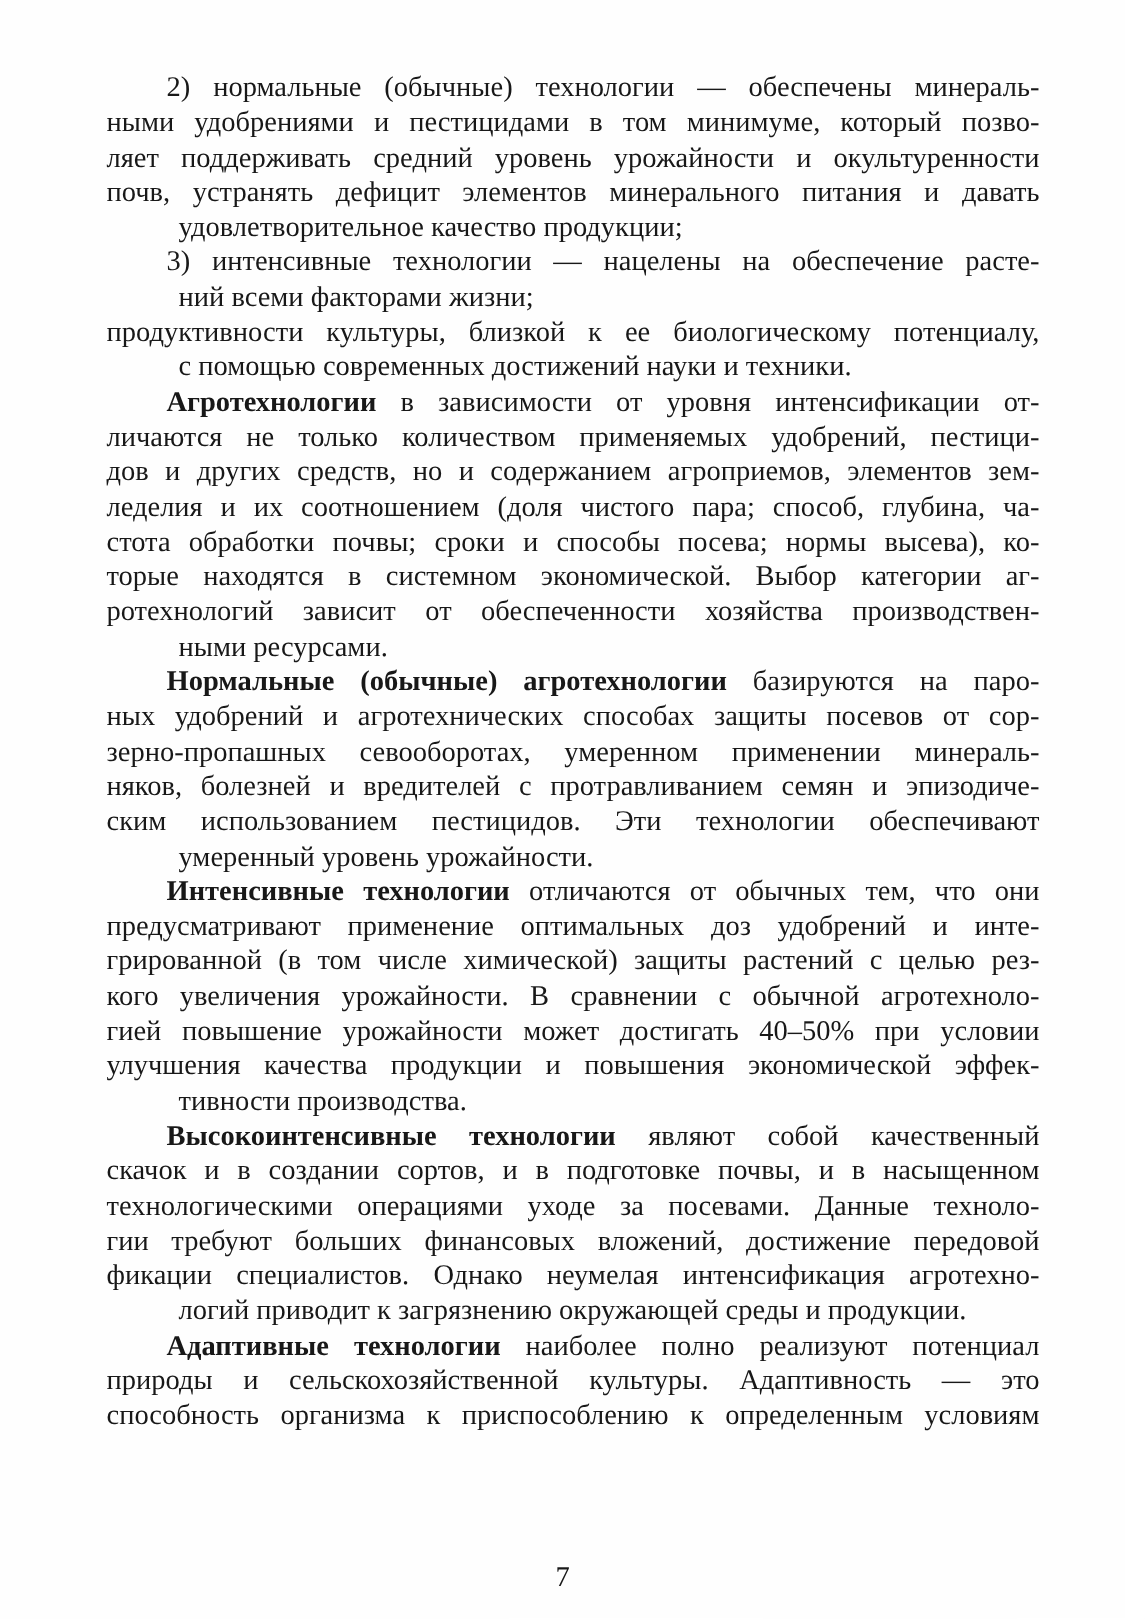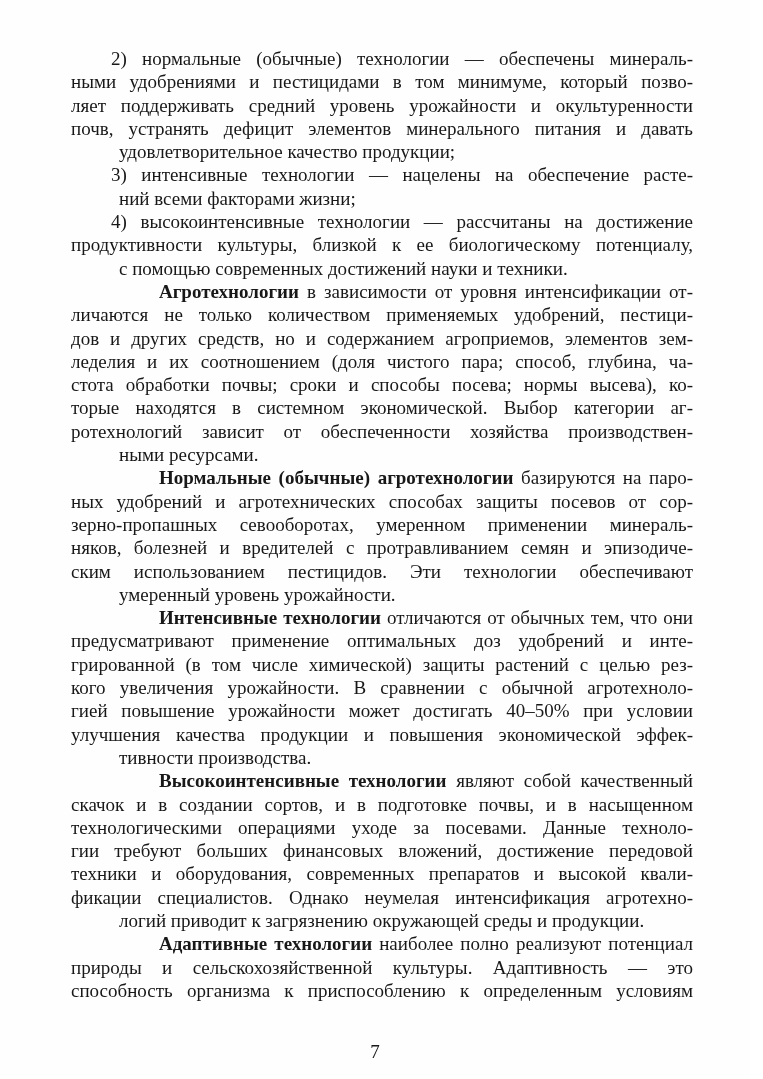--- a/index.html
+++ b/index.html
@@ -37,21 +37,20 @@
   .line.indent {
     padding-left: 40px;
   }
   .line.last {
     text-align-last: left;
     margin-left: 48px;
     -moz-text-align-last: left;
   }
   .b {
     font-weight: bold;
-    margin-left: 48px;
   }
   .page-number {
     position: absolute;
     left: 0;
     right: 0;
     top: 1041px;
     text-align: center;
     font-size: 19px;
     color: #181818;
   }
@@ -66,21 +65,20 @@
         <div class="line"><span>ными удобрениями и пестицидами в том минимуме, который позво-</span></div>
         <div class="line"><span>ляет поддерживать средний уровень урожайности и окультуренности</span></div>
         <div class="line"><span>почв, устранять дефицит элементов минерального питания и давать</span></div>
         <div class="line last"><span>удовлетворительное качество продукции;</span></div>
       </div>
       <div class="paragraph">
         <div class="line indent"><span>3) интенсивные технологии — нацелены на обеспечение расте-</span></div>
         <div class="line last"><span>ний всеми факторами жизни;</span></div>
       </div>
       <div class="paragraph">
-        <div class="line indent"><span>4) высокоинтенсивные технологии — рассчитаны на достижение</span></div>
         <div class="line"><span>продуктивности культуры, близкой к ее биологическому потенциалу,</span></div>
         <div class="line last"><span>с помощью современных достижений науки и техники.</span></div>
       </div>
       <div class="paragraph">
         <div class="line indent"><span class="b">Агротехнологии</span><span> в зависимости от уровня интенсификации от-</span></div>
         <div class="line"><span>личаются не только количеством применяемых удобрений, пестици-</span></div>
         <div class="line"><span>дов и других средств, но и содержанием агроприемов, элементов зем-</span></div>
         <div class="line"><span>леделия и их соотношением (доля чистого пара; способ, глубина, ча-</span></div>
         <div class="line"><span>стота обработки почвы; сроки и способы посева; нормы высева), ко-</span></div>
         <div class="line"><span>торые находятся в системном экономической. Выбор категории аг-</span></div>
@@ -102,21 +100,20 @@
         <div class="line"><span>кого увеличения урожайности. В сравнении с обычной агротехноло-</span></div>
         <div class="line"><span>гией повышение урожайности может достигать 40–50% при условии</span></div>
         <div class="line"><span>улучшения качества продукции и повышения экономической эффек-</span></div>
         <div class="line last"><span>тивности производства.</span></div>
       </div>
       <div class="paragraph">
         <div class="line indent"><span class="b">Высокоинтенсивные технологии</span><span> являют собой качественный</span></div>
         <div class="line"><span>скачок и в создании сортов, и в подготовке почвы, и в насыщенном</span></div>
         <div class="line"><span>технологическими операциями уходе за посевами. Данные техноло-</span></div>
         <div class="line"><span>гии требуют больших финансовых вложений, достижение передовой</span></div>
-        <div class="line"><span>техники и оборудования, современных препаратов и высокой квали-</span></div>
         <div class="line"><span>фикации специалистов. Однако неумелая интенсификация агротехно-</span></div>
         <div class="line last"><span>логий приводит к загрязнению окружающей среды и продукции.</span></div>
       </div>
       <div class="paragraph">
         <div class="line indent"><span class="b">Адаптивные технологии</span><span> наиболее полно реализуют потенциал</span></div>
         <div class="line"><span>природы и сельскохозяйственной культуры. Адаптивность — это</span></div>
         <div class="line"><span>способность организма к приспособлению к определенным условиям</span></div>
       </div>
     </div>
   <div class="page-number">7</div>

